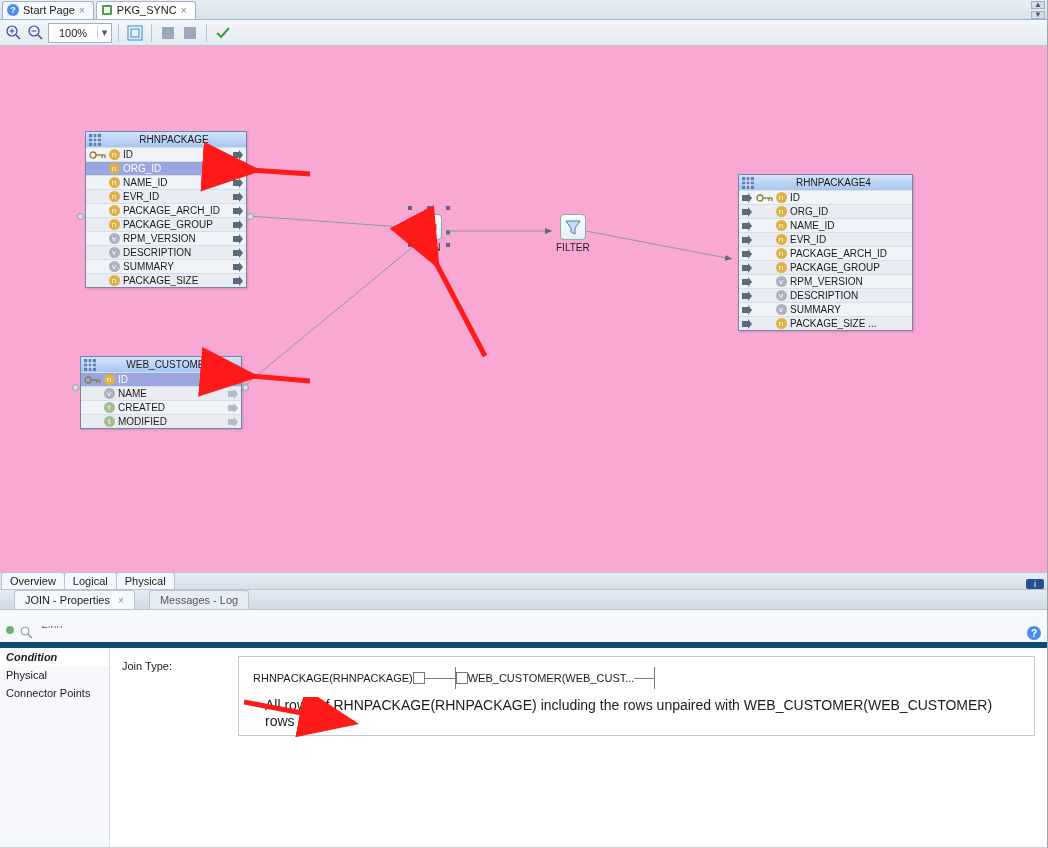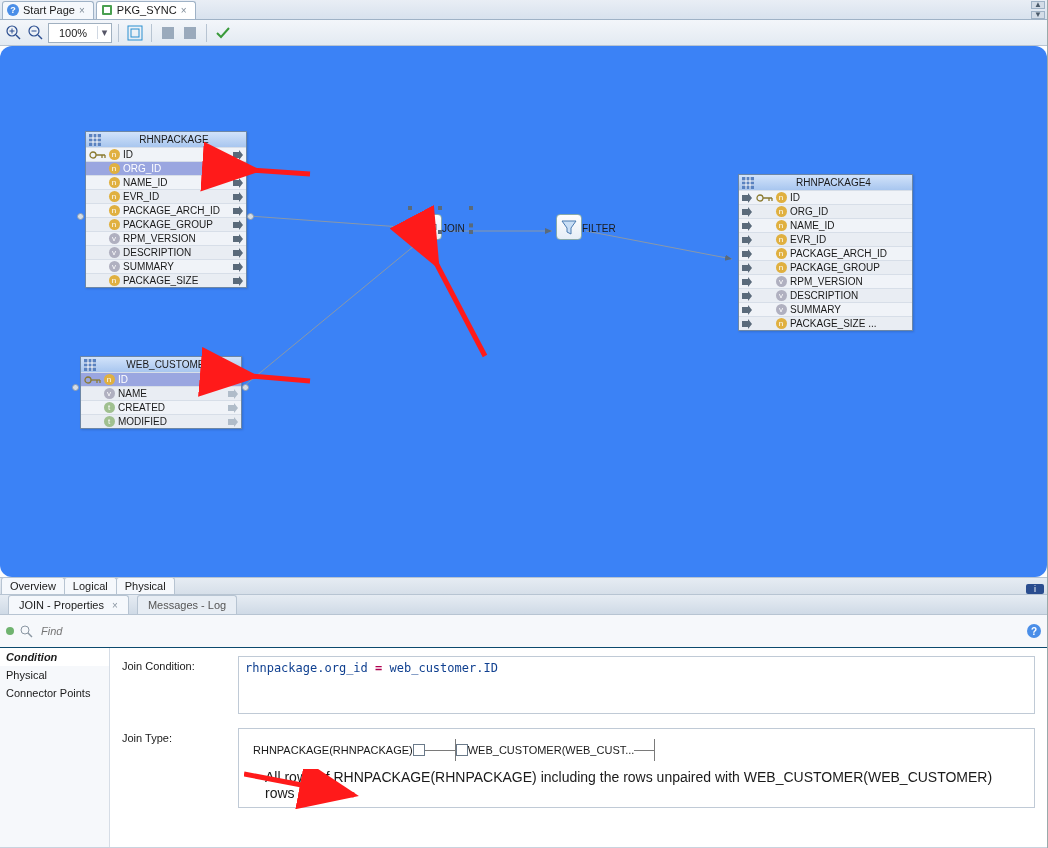--- a/index.html
+++ b/index.html
@@ -20,61 +20,61 @@
 
   
   .toolbar { display:flex; align-items:center; height:26px; background:linear-gradient(#f3f6fa,#e3eaf2); border-bottom:1px solid #b7c4d2; padding:0 4px; gap:2px; }
   .tb-btn { width:20px; height:20px; display:flex; align-items:center; justify-content:center; }
   .tb-sep { width:1px; height:18px; background:#b7c4d2; margin:0 4px; }
   .zoom-box { display:flex; align-items:center; background:#fff; border:1px solid #a0b0c0; height:20px; }
   .zoom-box .val { width:48px; text-align:center; }
   .zoom-box .drop { width:14px; text-align:center; color:#556; border-left:1px solid #d0d8e2; }
 
   
-  .canvas { position:relative; flex:1; background:#3b82f6; overflow:hidden;border-radius:12px; }
+  .canvas { position:relative; flex:1; background:#f9a8d4; overflow:hidden; }
 
   
   .tbl-node { position:absolute; border:1px solid #6d87a6; box-shadow:1px 1px 2px rgba(0,0,0,.15); }
   .tbl-head { display:flex; align-items:center; justify-content:flex-start; gap:4px; background:linear-gradient(#d2e3fa,#a8c6ef); height:15px; padding:0 3px; font-size:10px; text-align:center; }
   .tbl-head .ticon { width:12px; height:12px; }
   .tbl-head .tname { flex:1; text-align:center; font-size:10px; }
   .tbl-rows { }
   .tbl-row { display:flex; align-items:center; height:14px; background:#f0f3f8; border-top:1px solid #d7dee8; font-size:10px; padding:0 2px; position:relative; }
   .tbl-row:nth-child(even){ background:#e9edf3; }
   .tbl-row.selected { background:#9aa6e0; color:#fff; }
   .tbl-row .k { width:20px; display:flex; align-items:center; justify-content:center; }
   .tbl-row .dt { width:12px; height:12px; margin-right:3px; display:flex; align-items:center; justify-content:center; }
   .tbl-row .nm { flex:1; white-space:nowrap; overflow:hidden; }
   .tbl-row .conn { width:14px; display:flex; justify-content:flex-end; }
   .node-left-port, .node-right-port { position:absolute; width:7px; height:7px; border-radius:50%; background:#d5dde6; border:1px solid #8a9bb0; }
 
   
-  .op-node { position:absolute; display:flex; flex-direction:row; align-items:center; }
+  .op-node { position:absolute; display:flex; flex-direction:column; align-items:center; }
   .op-icon { width:26px; height:26px; border:1px solid #8aa; border-radius:4px; background:linear-gradient(#fdfdfd,#e6eef7); display:flex; align-items:center; justify-content:center; }
   .op-label { font-size:10px; margin-top:2px; }
   .op-handles { position:absolute; inset:-6px; }
   .handle { position:absolute; width:4px; height:4px; background:#5a6a7a; }
 
   
   svg.overlay { position:absolute; inset:0; pointer-events:none; }
 
   
   .view-tabs { display:flex; align-items:flex-end; height:18px; background:linear-gradient(#e6ecf3,#d6dfe9); border-top:1px solid #b7c4d2; border-bottom:1px solid #b7c4d2; font-size:11px; }
   .vt { padding:2px 8px; border:1px solid #b7c4d2; border-bottom:none; background:#f5f8fc; margin-right:-1px; border-top-left-radius:3px; border-top-right-radius:3px;}
   .vt:nth-child(1){ margin-left:1px;}
   .vt+.vt{ }
   .view-tabs .flex { flex:1; }
   .view-tabs .z-ind { width:18px; text-align:center; background:#2a4d8f; color:#fff; border-radius:2px; font-size:9px; margin-right:3px;}
 
   .bottom-tabs { display:flex; align-items:flex-end; height:20px; background:linear-gradient(#e6ecf3,#cfdae6); border-bottom:1px solid #b7c4d2; font-size:11px; }
-  .bt { padding:3px 10px; border:1px solid #b7c4d2; border-bottom:none; background:#f5f8fc; margin-left:8px; border-top-left-radius:3px; border-top-right-radius:3px;}
+  .bt { padding:3px 10px; border:1px solid #b7c4d2; border-bottom:none; background:#f5f8fc; margin-left:14px; border-top-left-radius:3px; border-top-right-radius:3px;}
   .bt.inactive { background:#e7edf4; color:#555;}
   .bt .close{ margin-left:5px; color:#8a96a2; font-size:10px;}
 
-  .find-bar { display:flex; align-items:center; height:20px; background:#f6f8fb; border-bottom:1px solid #0c4a6e; padding:16px 6px; gap:6px; }
+  .find-bar { display:flex; height:20px; background:#f6f8fb; border-bottom:6px solid #0c4a6e; padding:16px 6px; gap:6px; }
   .find-bar .dot { width:8px; height:8px; border-radius:50%; background:#6fb36f; }
   .find-bar input { border:none; background:transparent; outline:none; flex:1; color:#888; font-style:italic; font-size:11px;}
   .help-q { width:14px; height:14px; border-radius:50%; background:#4a8ee8; color:#fff; font-weight:bold; font-size:10px; display:flex; align-items:center; justify-content:center; }
 
   .props { display:flex; height:200px; background:#fff; border-bottom:1px solid #c9d3de; }
   .prop-nav { width:110px; background:#f6f8fb; border-right:1px solid #d6dde6; display:flex; flex-direction:column; }
   .prop-nav div { padding:3px 6px; }
   .prop-nav .sel { font-weight:bold; background:#fff;font-style:italic; }
   .prop-body { flex:1; padding:8px 12px; display:flex; flex-direction:column; gap:14px; }
   .prop-row { display:flex; align-items:flex-start; gap:16px; }
@@ -626,28 +626,20 @@
 
   <div class="props">
     <div class="prop-nav">
       <div class="sel">Condition</div>
       <div>Physical</div>
       <div>Connector Points</div>
     </div>
 
     <div class="prop-body">
 
-      <div class="prop-row">
-        <div class="lbl">Join Condition:</div>
-        <div class="cond-box">
-          <span>rhnpackage.org_id</span>
-          <span class="kw"> = </span>
-          <span>web_customer.ID</span>
-        </div>
-      </div>
 
       <div class="prop-row">
         <div class="lbl">Join Type:</div>
         <div class="jt-box" style="position:relative;">
 
           <div style="position:relative;">
             <div style="display:flex; align-items:center; ">
               <span>RHNPACKAGE(RHNPACKAGE)</span>
               <span class="chk"></span>
               <span style="width:30px; display:inline-block; border-bottom:1px solid #7a7a7a; height:1px;"></span>

